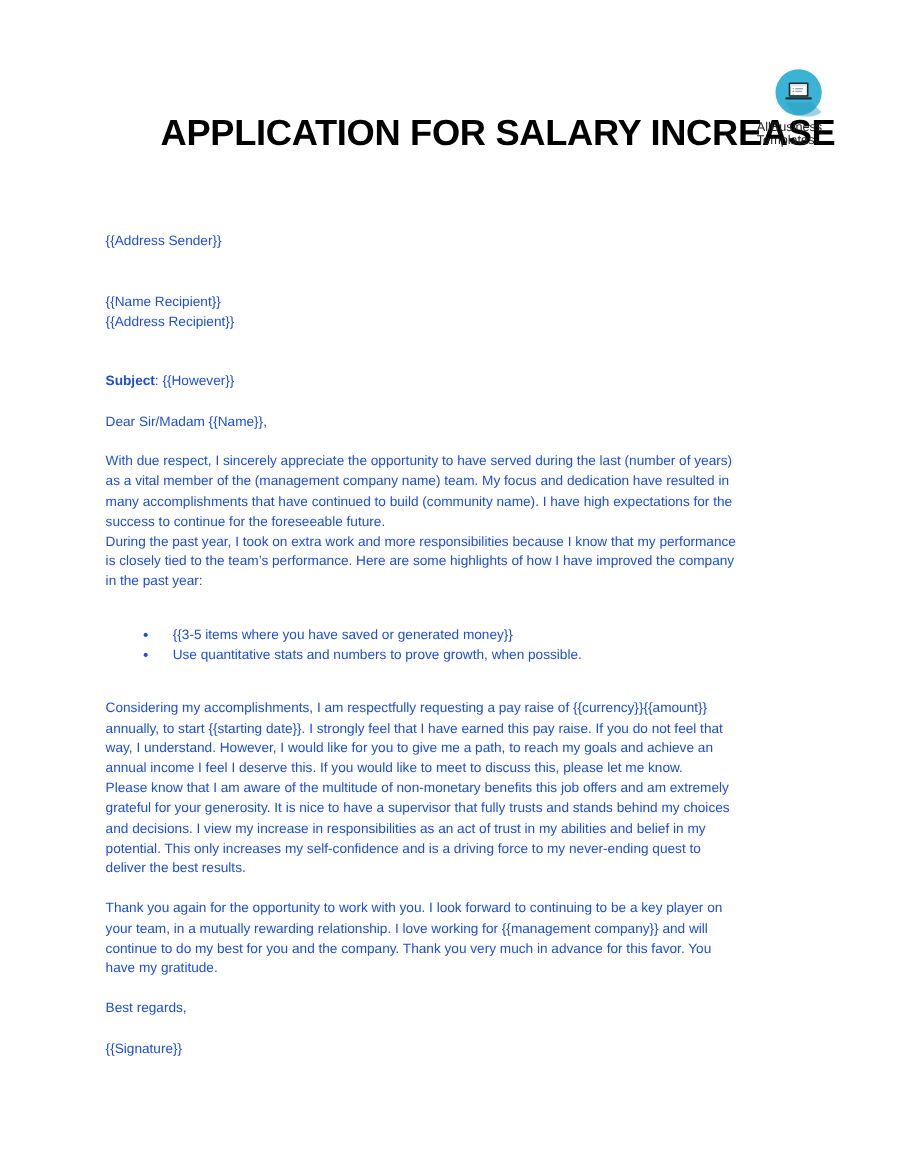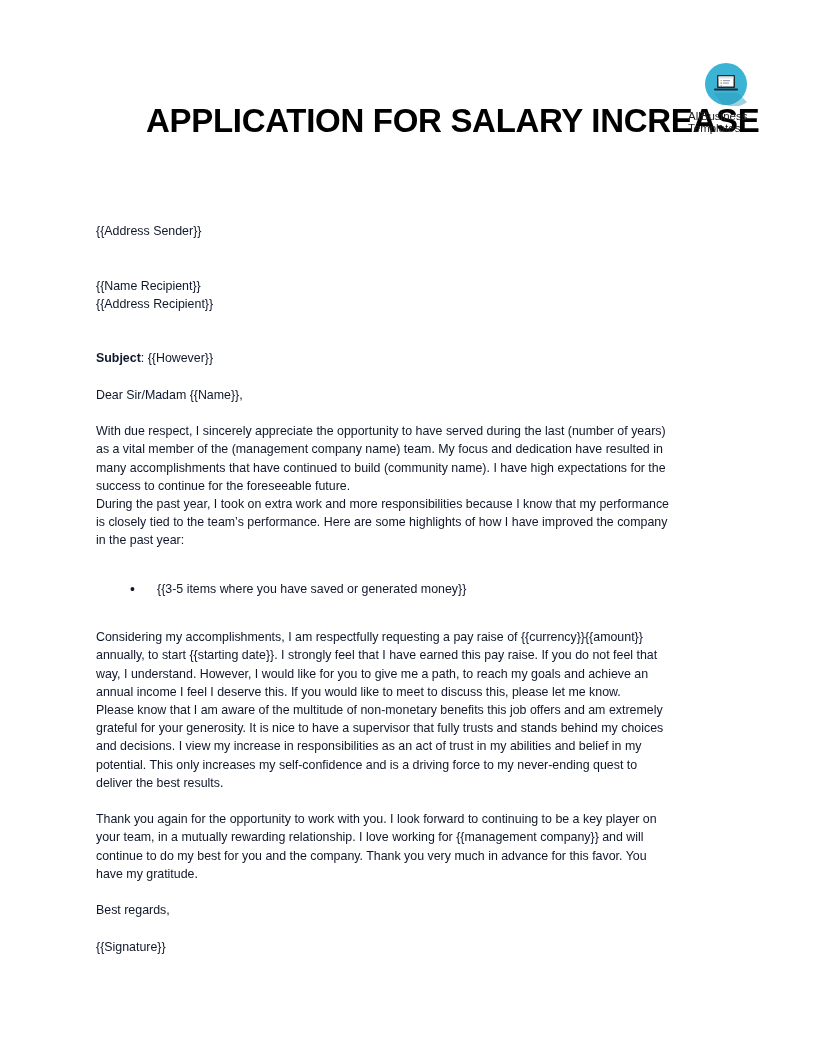--- a/index.html
+++ b/index.html
@@ -4,22 +4,22 @@
   <style>
     html, body { margin: 0; padding: 0; background: #ffffff; }
     body { width: 816px; height: 1056px; position: relative; overflow: hidden;
       font-family: "Liberation Sans", sans-serif; color: #000; }
     .page { position: absolute; left: 0; top: 0; width: 816px; height: 1056px; background: #fff; }
     .title { position: absolute; left: 146px; top: 102px; font-family: "Liberation Sans", sans-serif;
       font-weight: bold; font-size: 33px; letter-spacing: -0.3px; color: #000; white-space: nowrap; }
     .logo { position: absolute; left: 688px; top: 62px; width: 76px; text-align: left; }
     .logo svg { display: block; margin: 0 auto; }
     .logo-text { font-family: "Liberation Sans", sans-serif; font-size: 11.5px; line-height: 12px; color: #222; margin-top: 4px; }
-    .body { position: absolute; left: 96px; top: 222px; width: 630px;
-      font-family: "Liberation Sans", sans-serif; font-size: 12.4px; line-height: 18.2px; color: #0f172a; }
+    .body { position: absolute; left: 96px; top: 210px; width: 630px;
+      font-family: "Liberation Sans", sans-serif; font-size: 12.4px; line-height: 18.2px; color: #1d4ed8; }
     .p { margin: 0; }
     .gap { height: 18.2px; }
     .gap2 { height: 36.4px; }
     .bold { font-weight: bold; margin-top: 21px; }
     ul.bullets { margin: 12px; padding: 0; list-style: none; }
     ul.bullets li { position: relative; padding-left: 49px; }
     ul.bullets li::before { content: "\2022"; position: absolute; left: 22px; top: 0; font-size: 14px; }
     .line { display: block; white-space: nowrap; }
   </style>
 </head>
@@ -66,20 +66,21 @@
       <span class="line">success to continue for the foreseeable future.</span>
     </p>
     <p class="p">
       <span class="line">During the past year, I took on extra work and more responsibilities because I know that my performance</span>
       <span class="line">is closely tied to the team’s performance. Here are some highlights of how I have improved the company</span>
       <span class="line">in the past year:</span>
     </p>
     <div class="gap"></div>
     <ul class="bullets">
       <li>{{3-5 items where you have saved or generated money}}</li>
+      <li>Use quantitative stats and numbers to prove growth, when possible.</li>
     </ul>
     <div class="gap"></div>
 
     <p class="p">
       <span class="line">Considering my accomplishments, I am respectfully requesting a pay raise of  {{currency}}{{amount}}</span>
       <span class="line">annually, to start {{starting date}}. I strongly feel that I have earned this pay raise. If you do not feel that</span>
       <span class="line">way, I understand.  However, I would like for you to give me a path, to reach my goals and achieve an</span>
       <span class="line">annual income I feel I deserve this. If you would like to meet to discuss this, please let me know.</span>
     </p>
     <p class="p">

